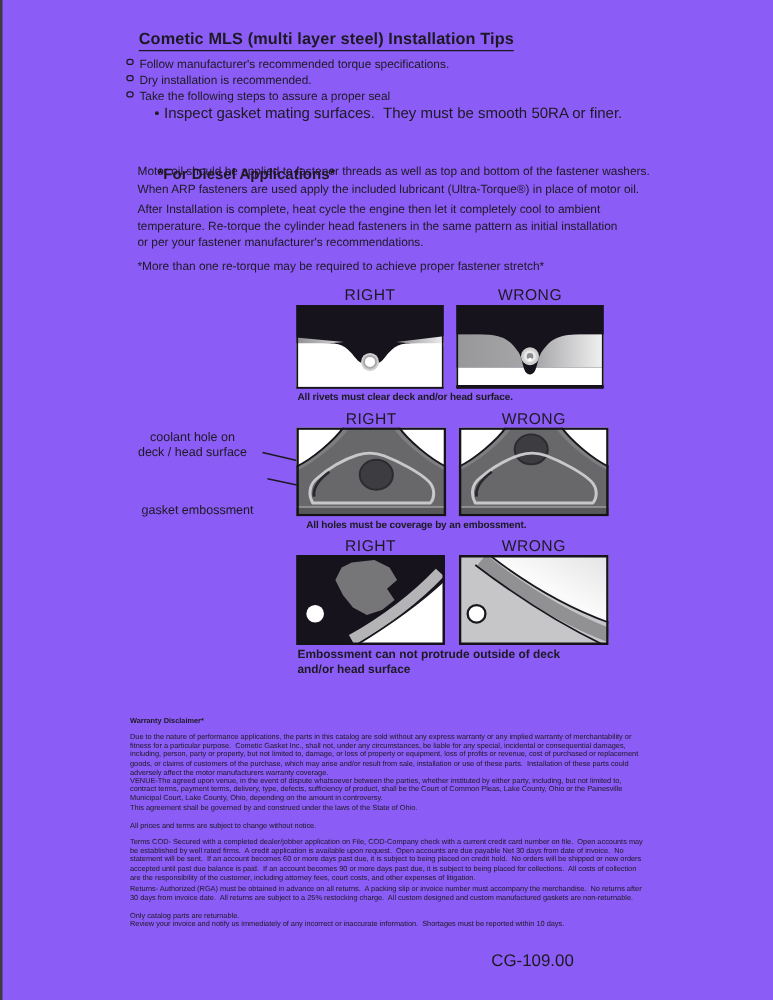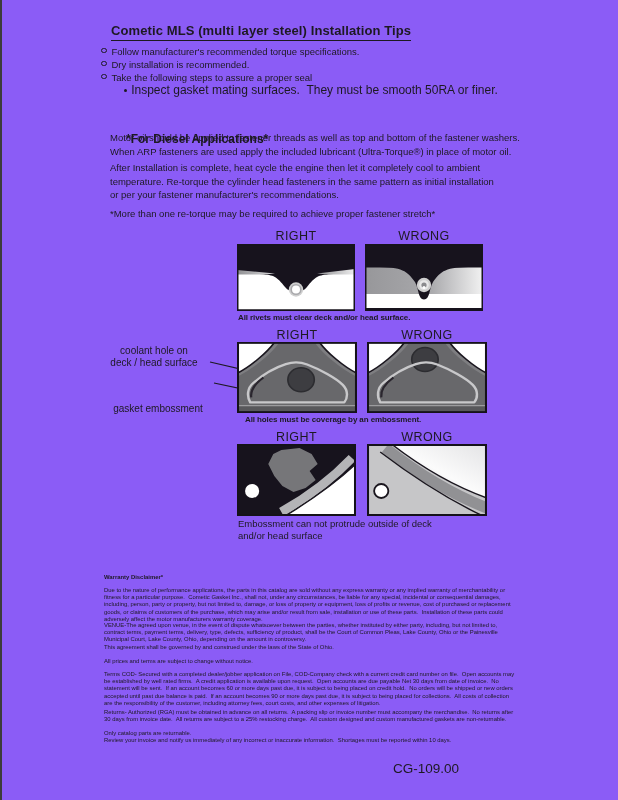--- a/index.html
+++ b/index.html
@@ -26,21 +26,21 @@
 
   .diesel-h { position:absolute; left:110px; top:116px; margin:16px; font-size:12px; font-weight:700; }
   .body { position:absolute; left:110px; margin:0; font-size:9.5px; line-height:13.5px; width:470px; }
   .p-oil      { top:131px; }
   .p-retorque { top:161px; }
   .p-note     { top:207px; }
 
   .dlabel { position:absolute; font-size:12.5px; letter-spacing:0.4px; text-align:center; font-weight:400; }
   .d-img  { position:absolute; display:block; }
   .dcap   { position:absolute; font-size:8px; font-weight:700; letter-spacing:-0.1px; line-height:9.5px; }
-  .dcap3  { position:absolute; font-size:9.5px; font-weight:400; line-height:12px; }
+  .dcap3  { position:absolute; font-size:9.5px; font-weight:700; line-height:12px; }
   .annot  { position:absolute; font-size:10px; line-height:11.5px; text-align:center; }
 
   .legal-h { position:absolute; left:104px; top:574px; margin:0; font-size:5.9px; font-weight:700; }
   .fine { position:absolute; left:104px; margin:0; font-size:5.9px; line-height:7.2px; white-space:pre; }
   .fp1 { top:587px; } .fp2 { top:622px; } .fp3 { top:658px; }
   .fp4 { top:671px; } .fp5 { top:709px; } .fp6 { top:730px; }
 
   .footer { position:absolute; left:393px; top:761px; font-size:13.5px; }
 </style>
 </head>

